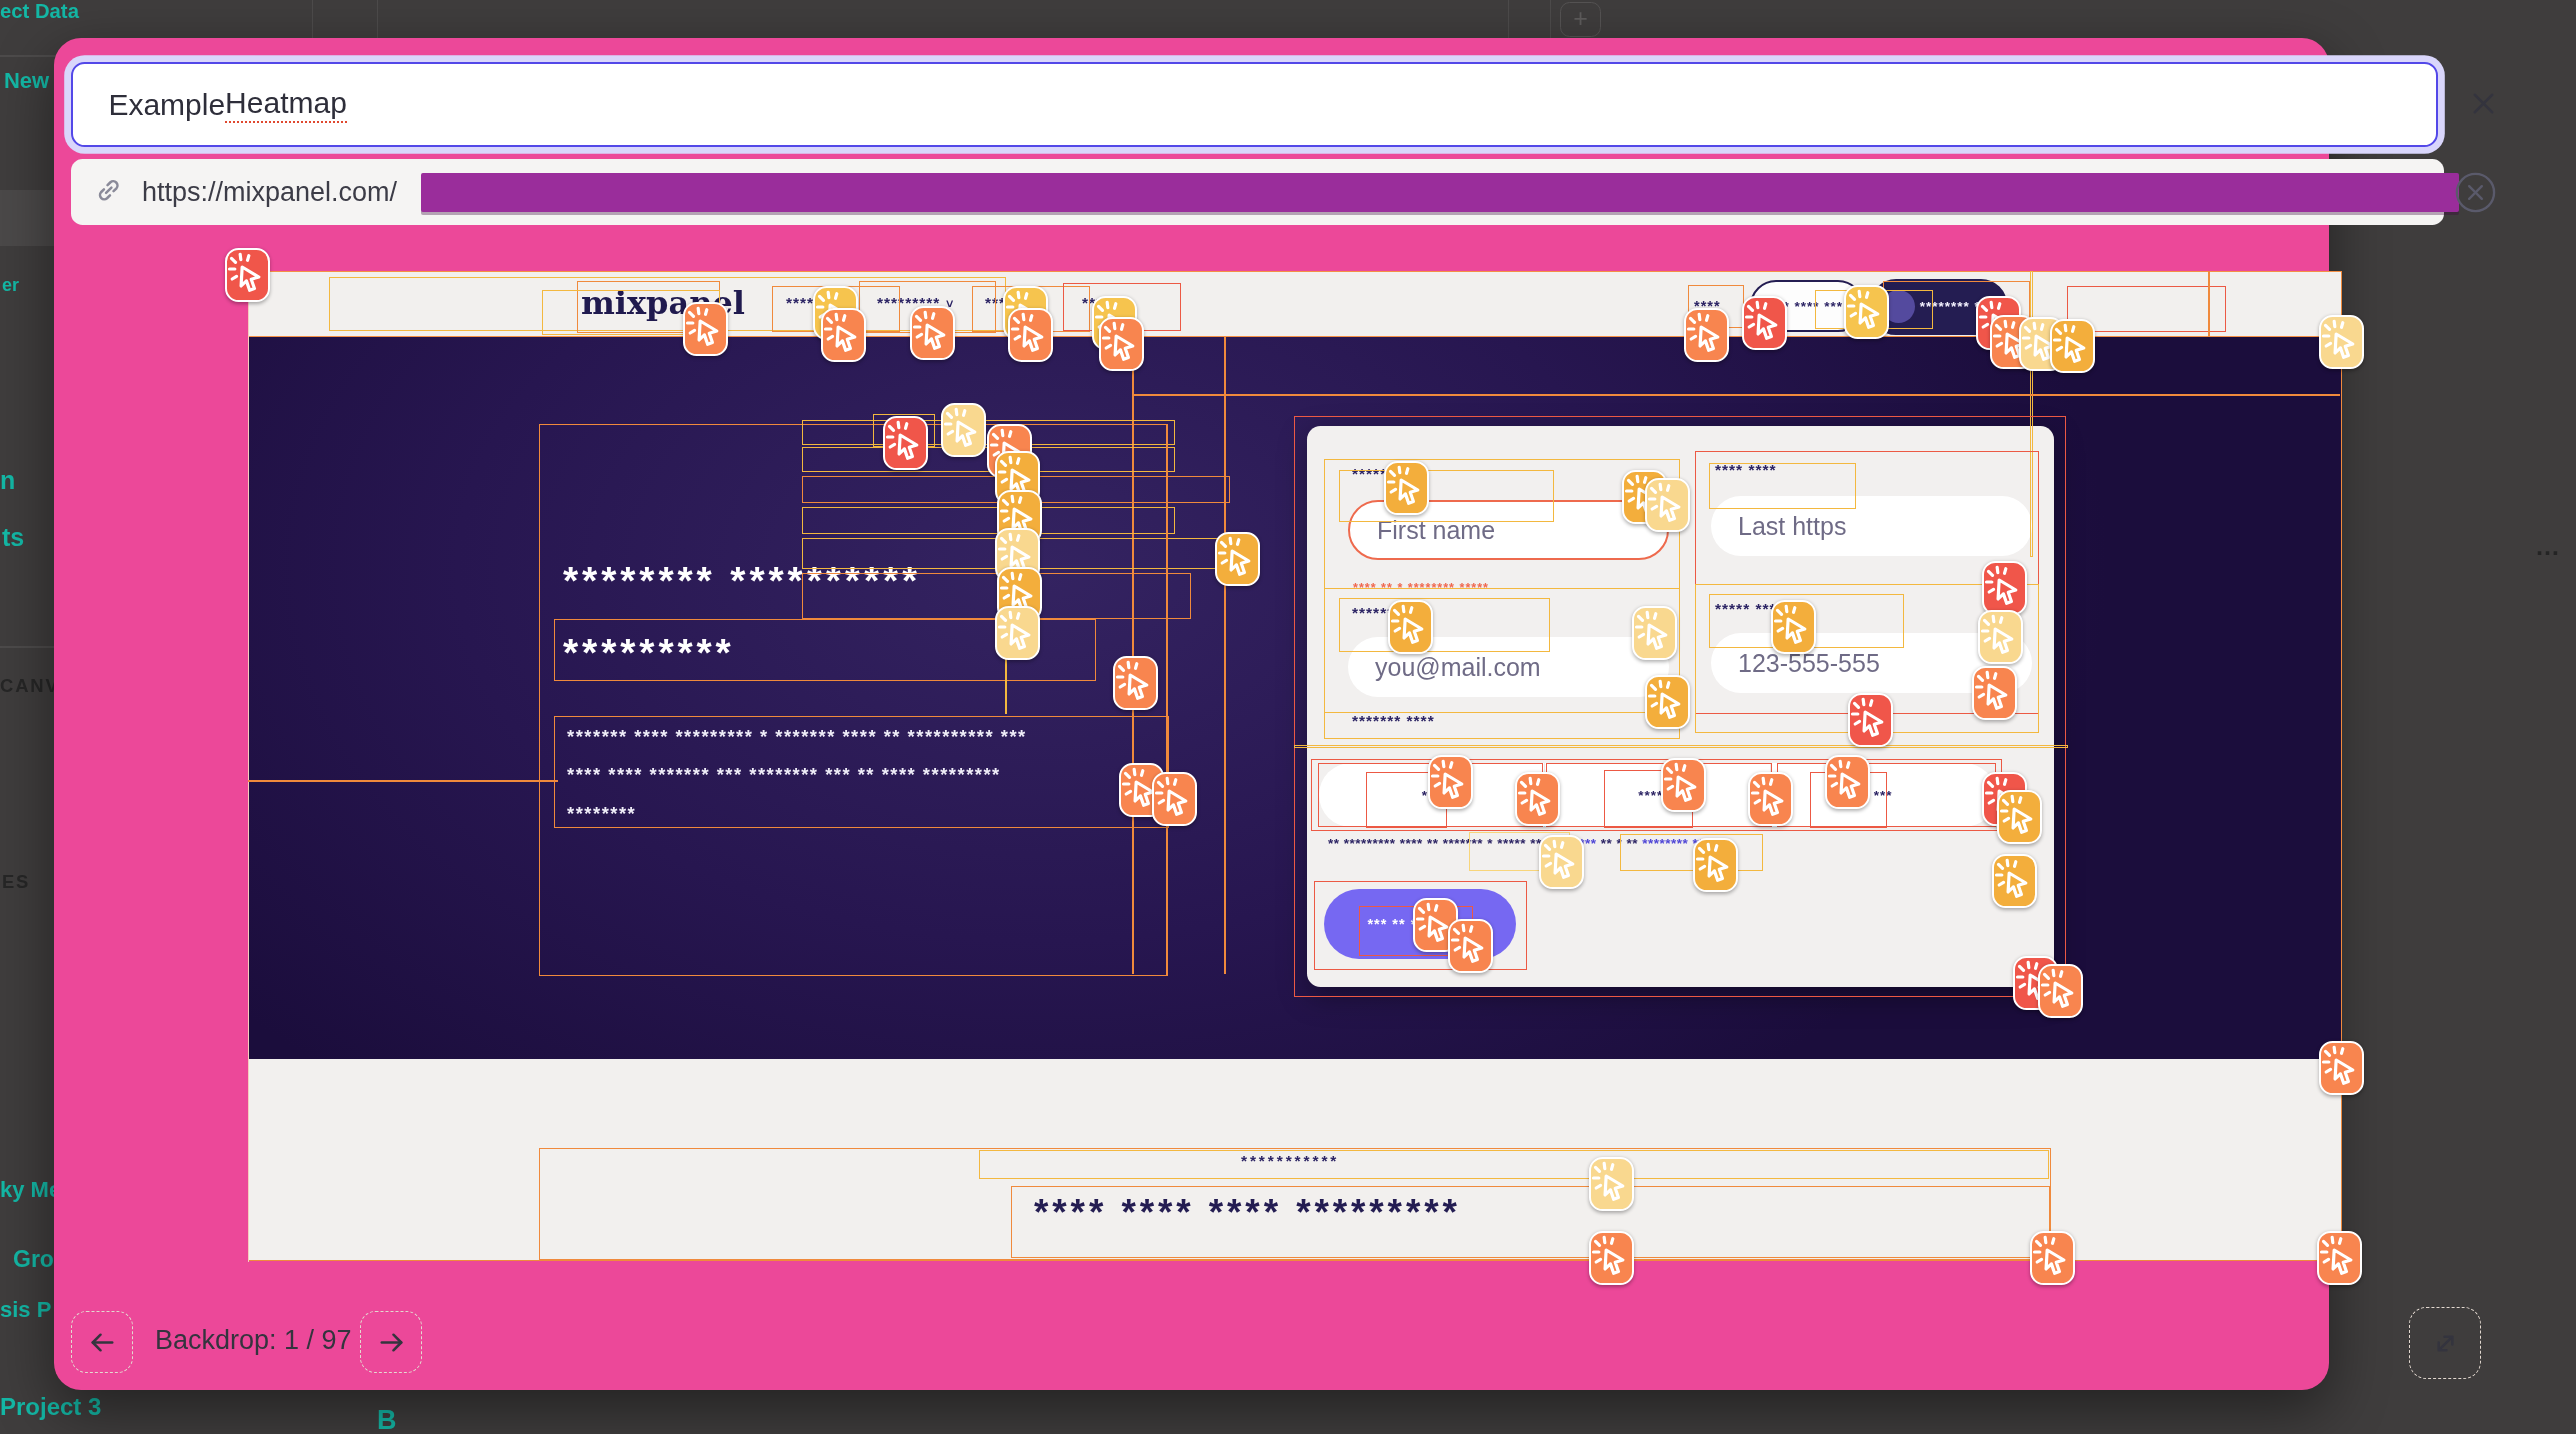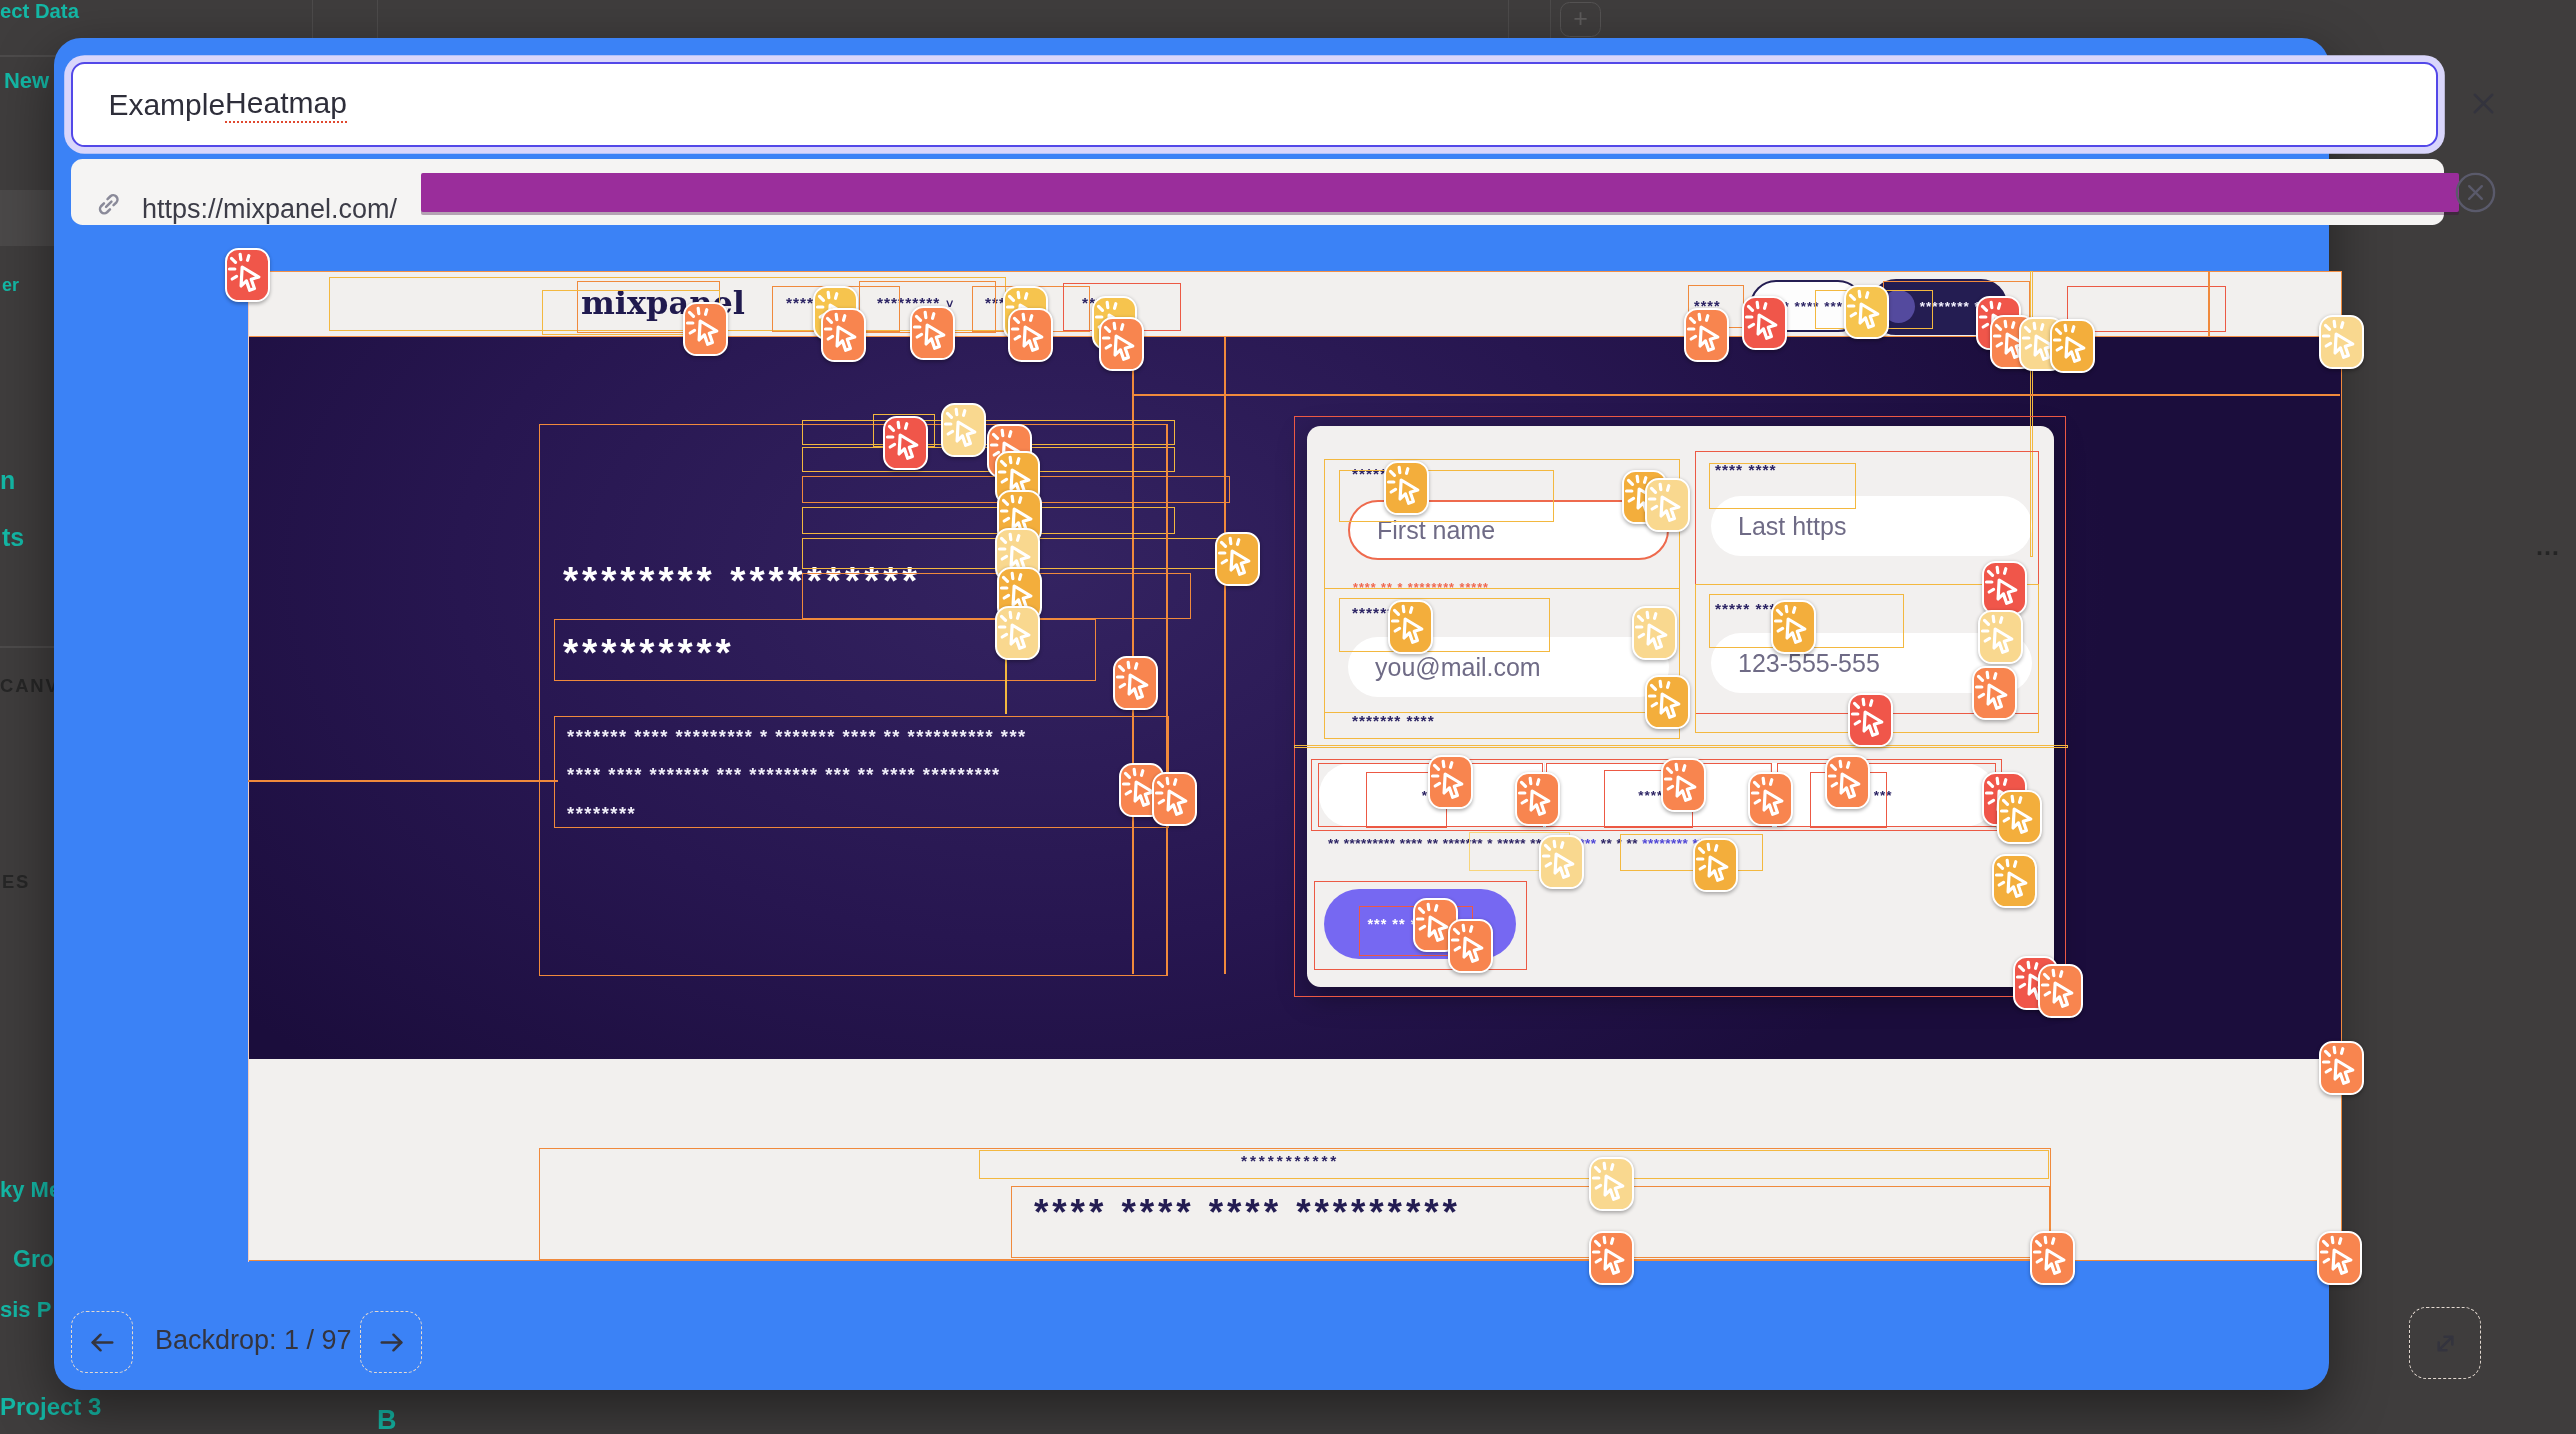--- a/index.html
+++ b/index.html
@@ -16,26 +16,26 @@
   
   .bg-frag{position:absolute;color:#14b8a6;font-weight:bold;white-space:nowrap}
   .bg-frag.mid{color:#262626;letter-spacing:1.9px}
   .bg-sel{position:absolute;left:0;top:190px;width:56px;height:56px;background:#4b4949}
   .bg-div{position:absolute;left:0;width:56px;height:1.9px;background:#4d4b4b}
   .bg-vline{position:absolute;top:0;width:1px;height:38px;background:#4d4b4b}
   .bg-plus{position:absolute;left:1560px;top:1.9px;width:41px;height:35px;border:1.9px solid #555353;border-radius:9.7px;color:#5e5c5c;font-size:25px;text-align:center;line-height:31px}
   .bg-dots{position:absolute;left:2535px;top:532px;color:#242424;font-size:25px;font-weight:bold}
 
   
-  .modal{position:absolute;left:54px;top:38px;width:2275px;height:1352px;background:#3b82f6;border-radius:27px;box-shadow:0 19.4px 58px rgba(0,0,0,.45)}
+  .modal{position:absolute;left:54px;top:38px;width:2275px;height:1352px;background:#ec4899;border-radius:27px;box-shadow:0 19.4px 58px rgba(0,0,0,.45)}
   .title-input{position:absolute;left:17.4px;top:24px;width:2367px;height:85px;border:2.9px solid var(--focus);border-radius:13.5px;box-shadow:0 0 0 6.8px #d9d6fb;background:#fff;display:flex;align-items:center;padding:0 35px;font-size:30px;color:#2e2e3a}
   .title-input .misspell{border-bottom:2.9px dotted #e0492f;padding-bottom:1.9px}
   .icon-btn{position:absolute;background:none;border:none;cursor:pointer;display:flex;align-items:center;justify-content:center}
   .close-btn{left:2406px;top:42px;width:46px;height:46px}
-  .url-row{position:absolute;left:16.5px;top:121px;width:2373px;height:66px;background:#f5f4f3;border-radius:11.6px;display:flex;align-items:flex-end;padding:0 0 0 21px}
+  .url-row{position:absolute;left:16.5px;top:121px;width:2373px;height:66px;background:#f5f4f3;border-radius:11.6px;display:flex;align-items:center;padding:0 0 0 21px}
   .url-row .url-text{font-size:27px;color:#3c3c47;margin-left:17.4px;white-space:nowrap}
   .url-redact{position:absolute;left:350px;top:13.5px;width:2038px;height:39px;background:var(--redaction);border-radius:1.9px;box-shadow:0 2.9px 0 rgba(60,10,60,.35)}
   .clear-btn{left:2398px;top:131px;width:46px;height:46px}
 
   
   .stage{position:absolute;left:194px;top:225px;width:2094px;height:999px}
   .band{position:absolute;left:0;width:2094px}
   .band.hdr{top:7.7px;height:66px;background:#f2f0ee;border:1.9px solid #f49046}
   .band.hero{top:74px;height:723px;background:radial-gradient(1064px 677px at 38% 32%, #342361 0%, #271650 55%, #1b0d3c 100%)}
   .band.pfoot{top:796px;height:202px;background:#f2f0ee;border-bottom:1.9px solid #f08a3c}

